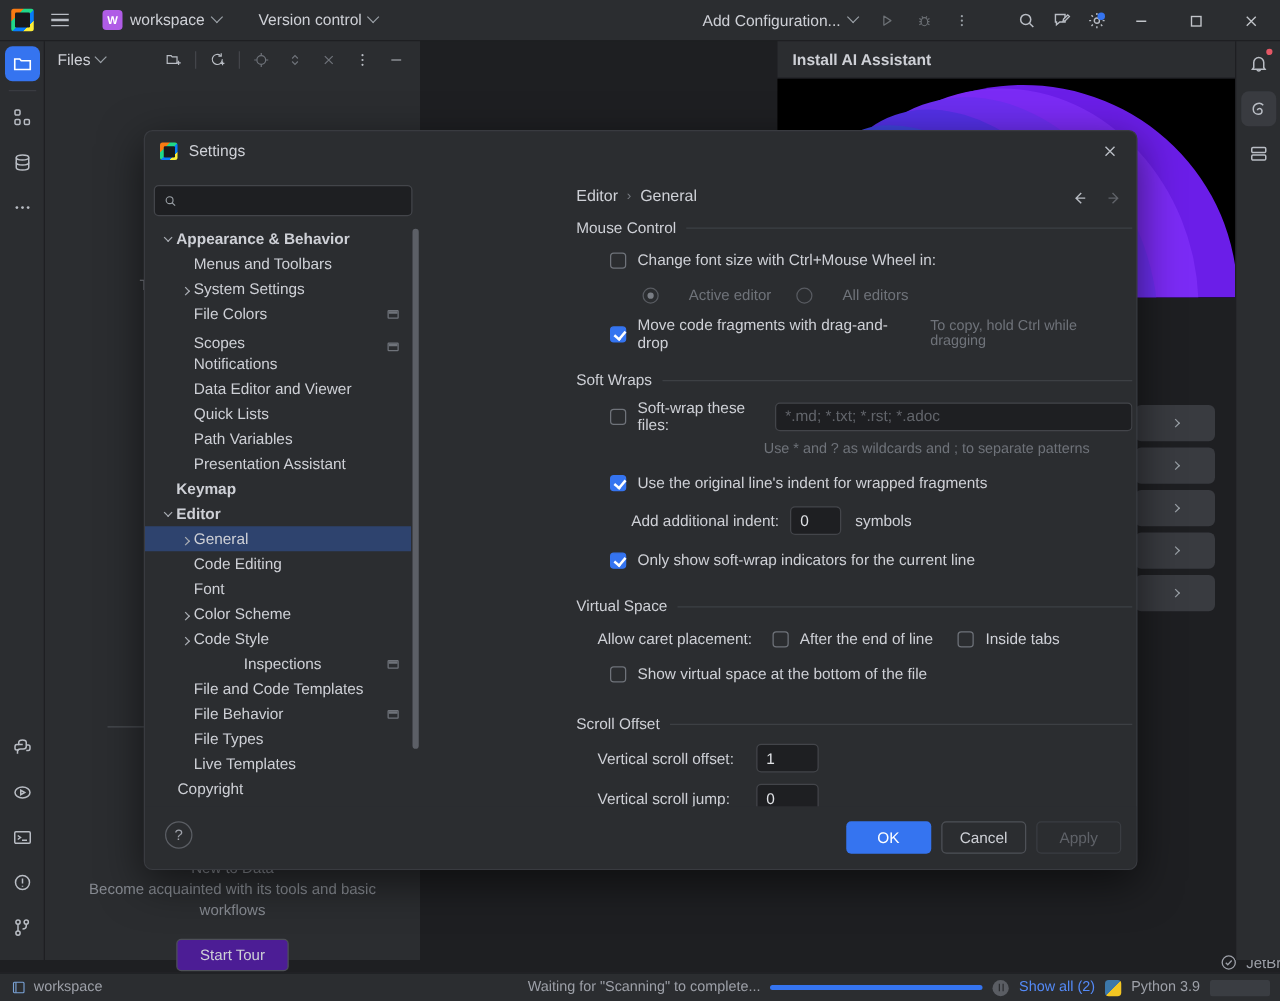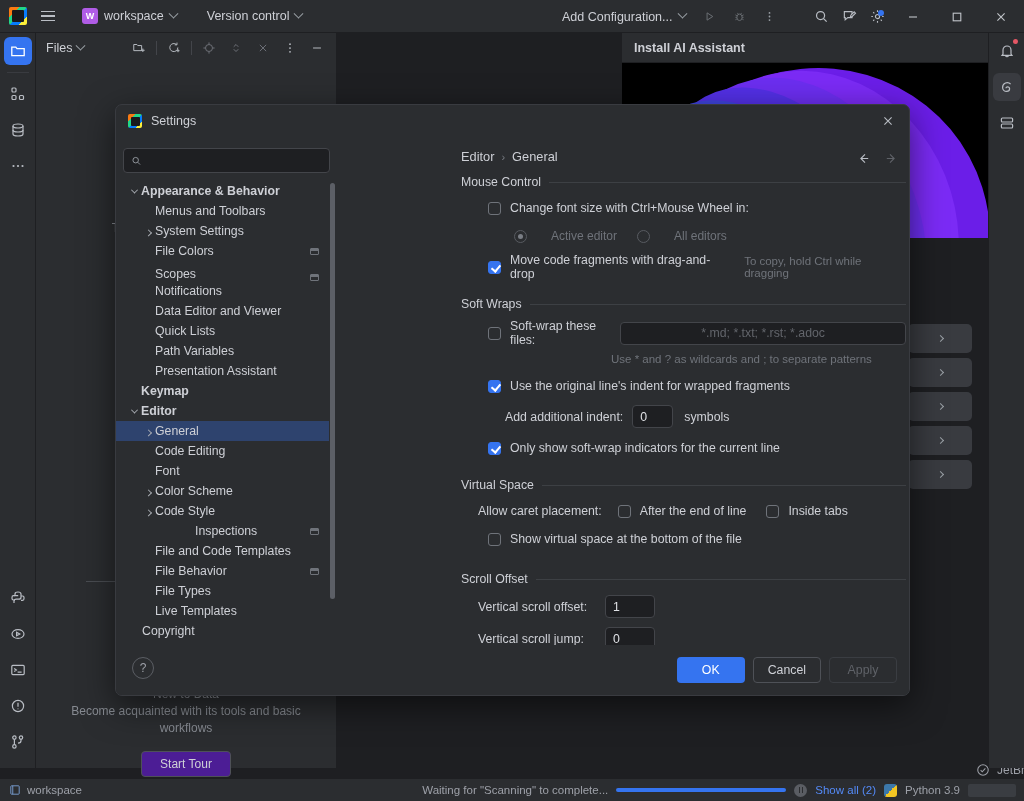--- a/index.html
+++ b/index.html
@@ -667,21 +667,21 @@
           </div>
 
           <div class="sec" style="margin-top:16px">
             <div class="sec-hdr">
               <span>Soft Wraps</span>
               <div class="rule"></div>
             </div>
             <div class="row" style="margin-left:27px">
               <div class="cb"></div>
               <span class="cb-lbl">Soft-wrap these files:</span>
-              <input class="tf" style="width: 322px; margin-left: 9px; text-align: center;" type="text" value="" placeholder="*.md; *.txt; *.rst; *.adoc">
+              <input class="tf" style="width: 322px; margin-left: 9px;" type="text" value="" placeholder="*.md; *.txt; *.rst; *.adoc">
             </div>
             <div class="subhint">Use * and ? as wildcards and ; to separate patterns</div>
             <div class="row" style="margin-left:27px">
               <div class="cb on"></div>
               <span class="cb-lbl">Use the original line's indent for wrapped fragments</span>
             </div>
             <div class="row" style="margin-left:44px;margin-top:8px">
               <span class="lbl">Add additional indent:</span>
               <input class="tf" style="width: 41px; margin-left: 9px;" type="text" value="0">
               <span class="lbl" style="margin-left:11px">symbols</span>

